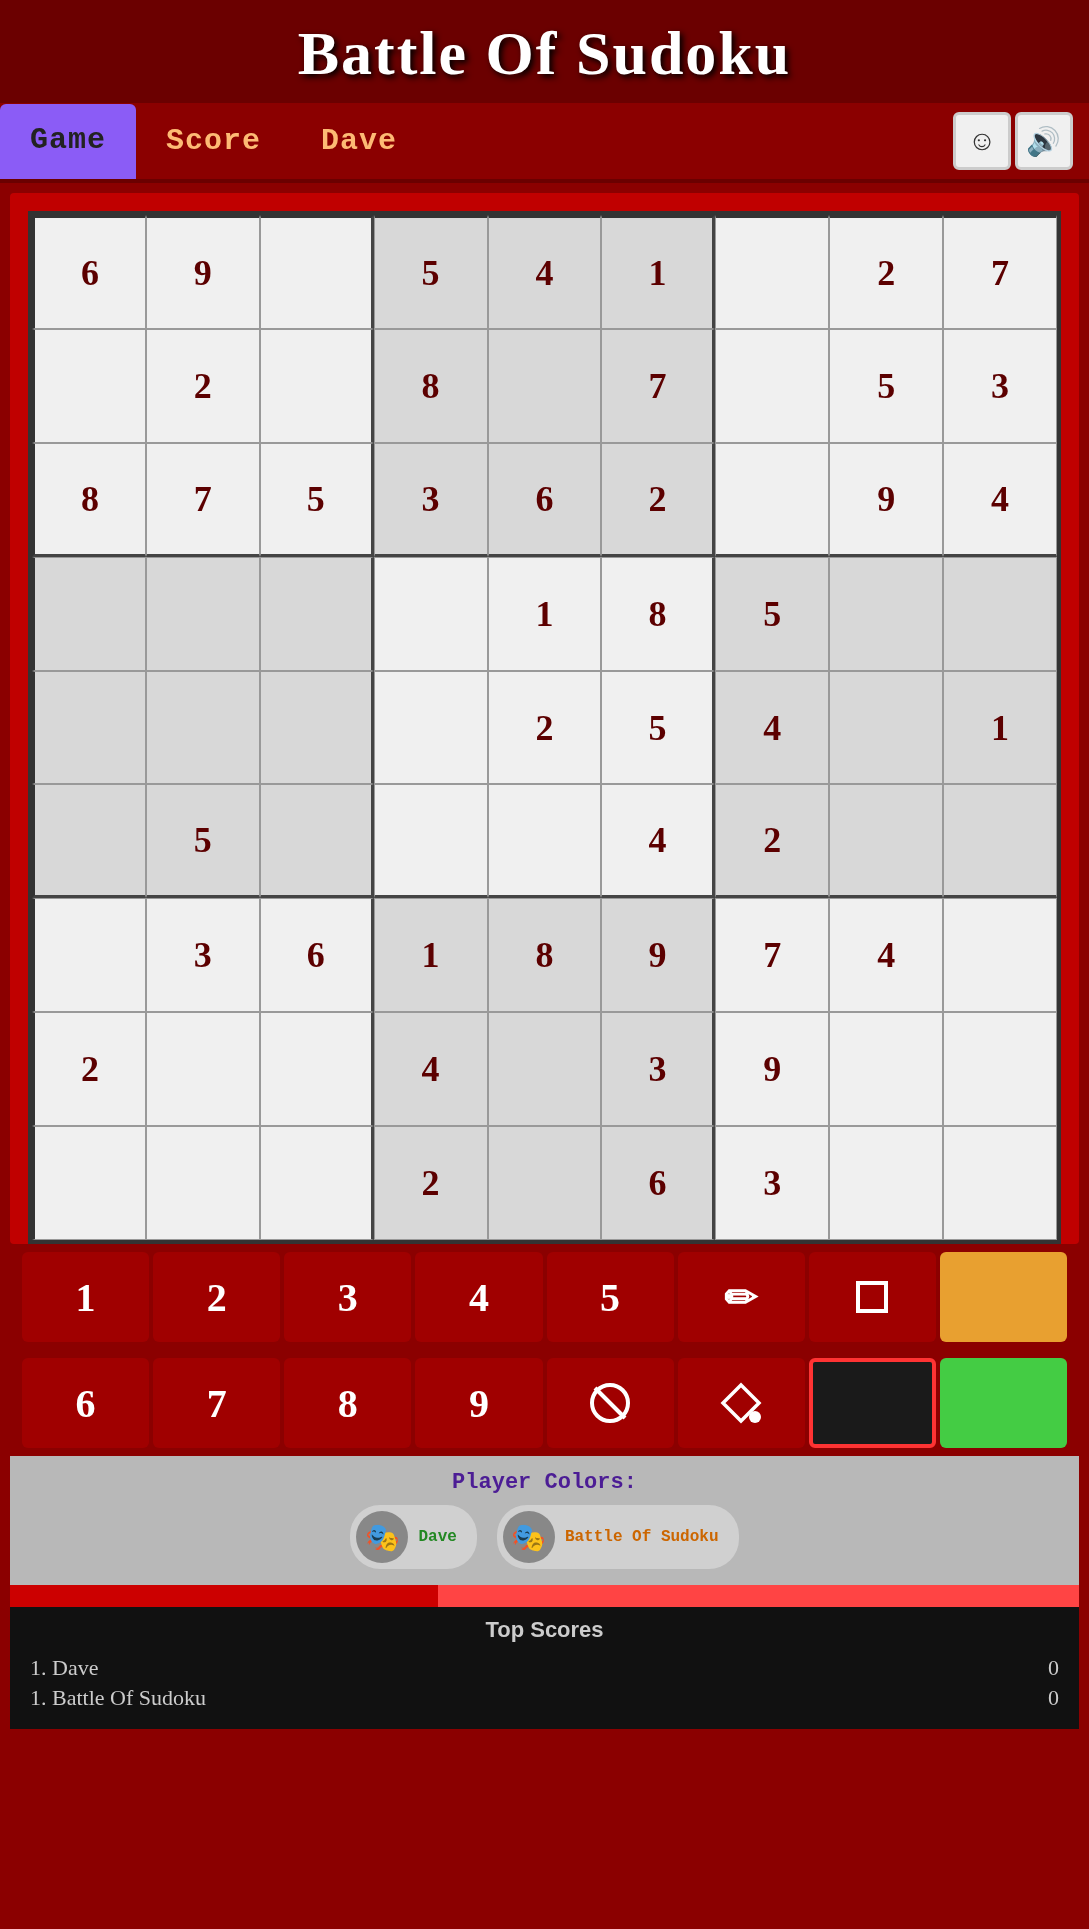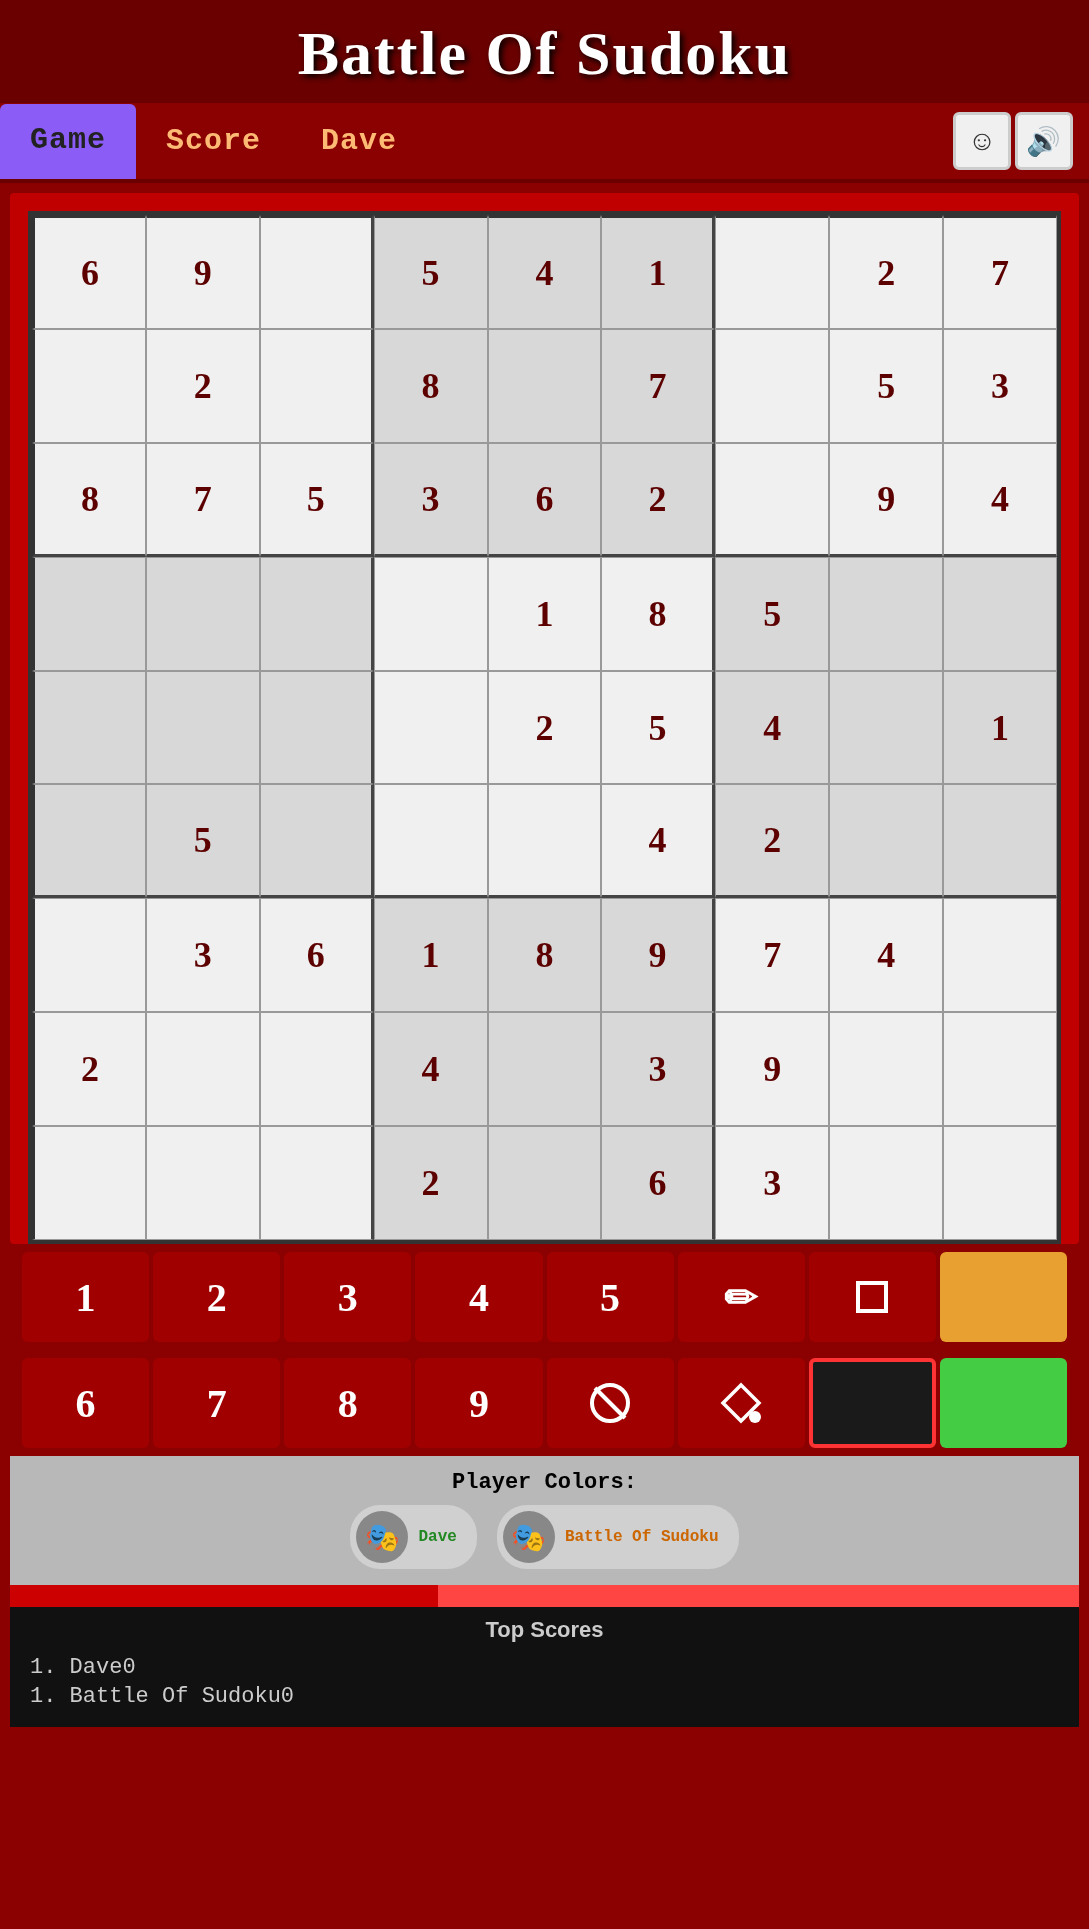--- a/index.html
+++ b/index.html
@@ -148,21 +148,21 @@
     .player-colors-section {
       background: #b8b8b8;
       padding: 14px 20px 16px;
       margin: 0 10px;
       text-align: center;
     }
     .player-colors-label {
       font-size: 22px;
       font-family: 'Courier New', monospace;
       font-weight: bold;
-      color: #000000;
+      color: #4c1d95;
       margin-bottom: 10px;
     }
     .player-colors-row {
       display: flex;
       justify-content: center;
       gap: 20px;
     }
     .player-chip {
       display: flex;
       align-items: center;
@@ -217,23 +217,24 @@
     .top-scores-title {
       color: #ccc;
       font-size: 22px;
       font-family: Liberation Sans, sans-serif;
       text-align: center;
       margin-bottom: 10px;
       font-weight: bold;
     }
     .score-row {
       display: flex;
+      justify-content: space-between;
       color: #ccc;
       font-size: 22px;
-      font-family: Liberation Mono, monospace;
+      font-family: Liberation Serif, serif;
       padding: 2px 0;
     }
     .score-value { color: #ccc; }
   </style>
 </head>
 <body>
 
 <div class="app-header">
   <h1 class="app-title">Battle Of Sudoku</h1>
 </div>

